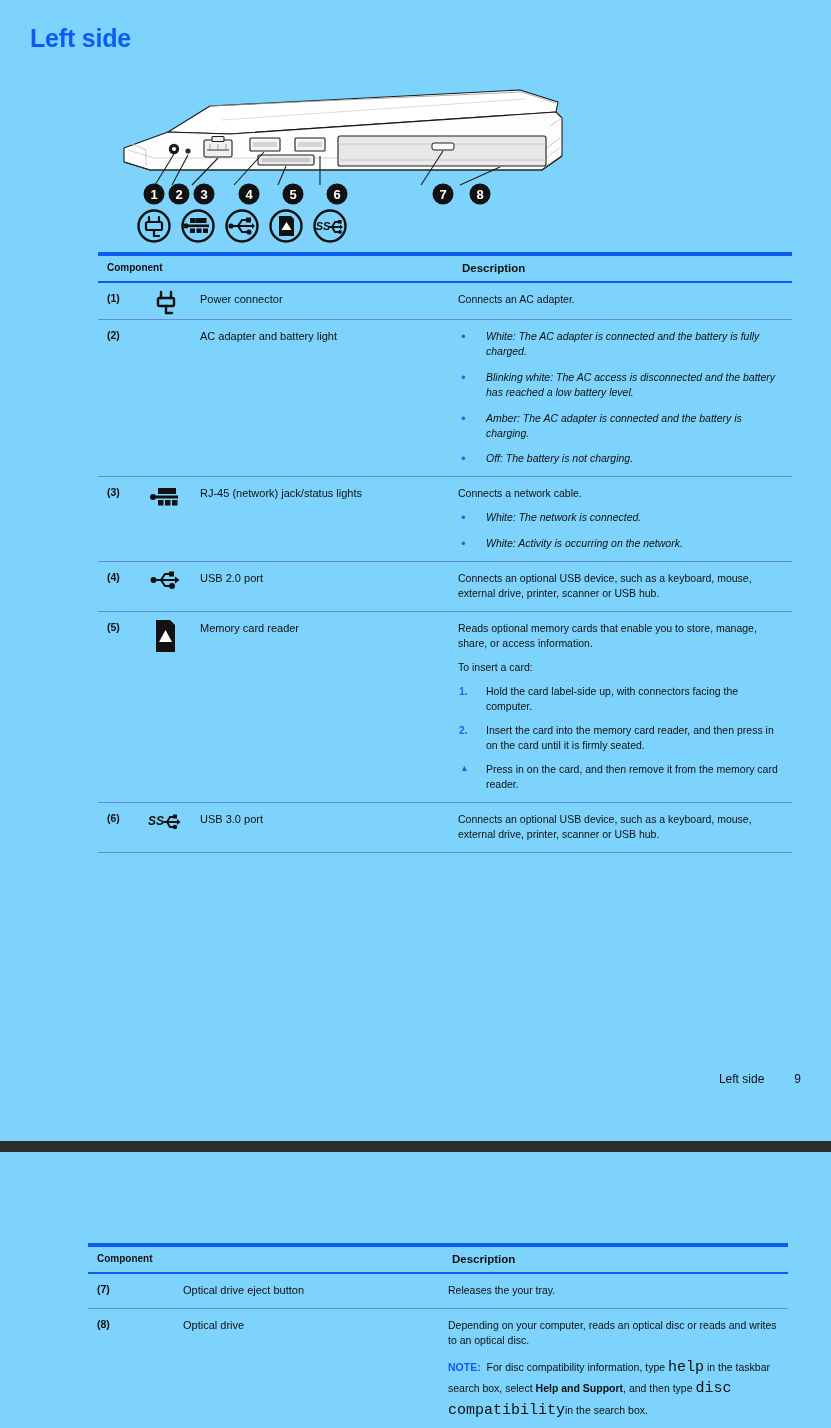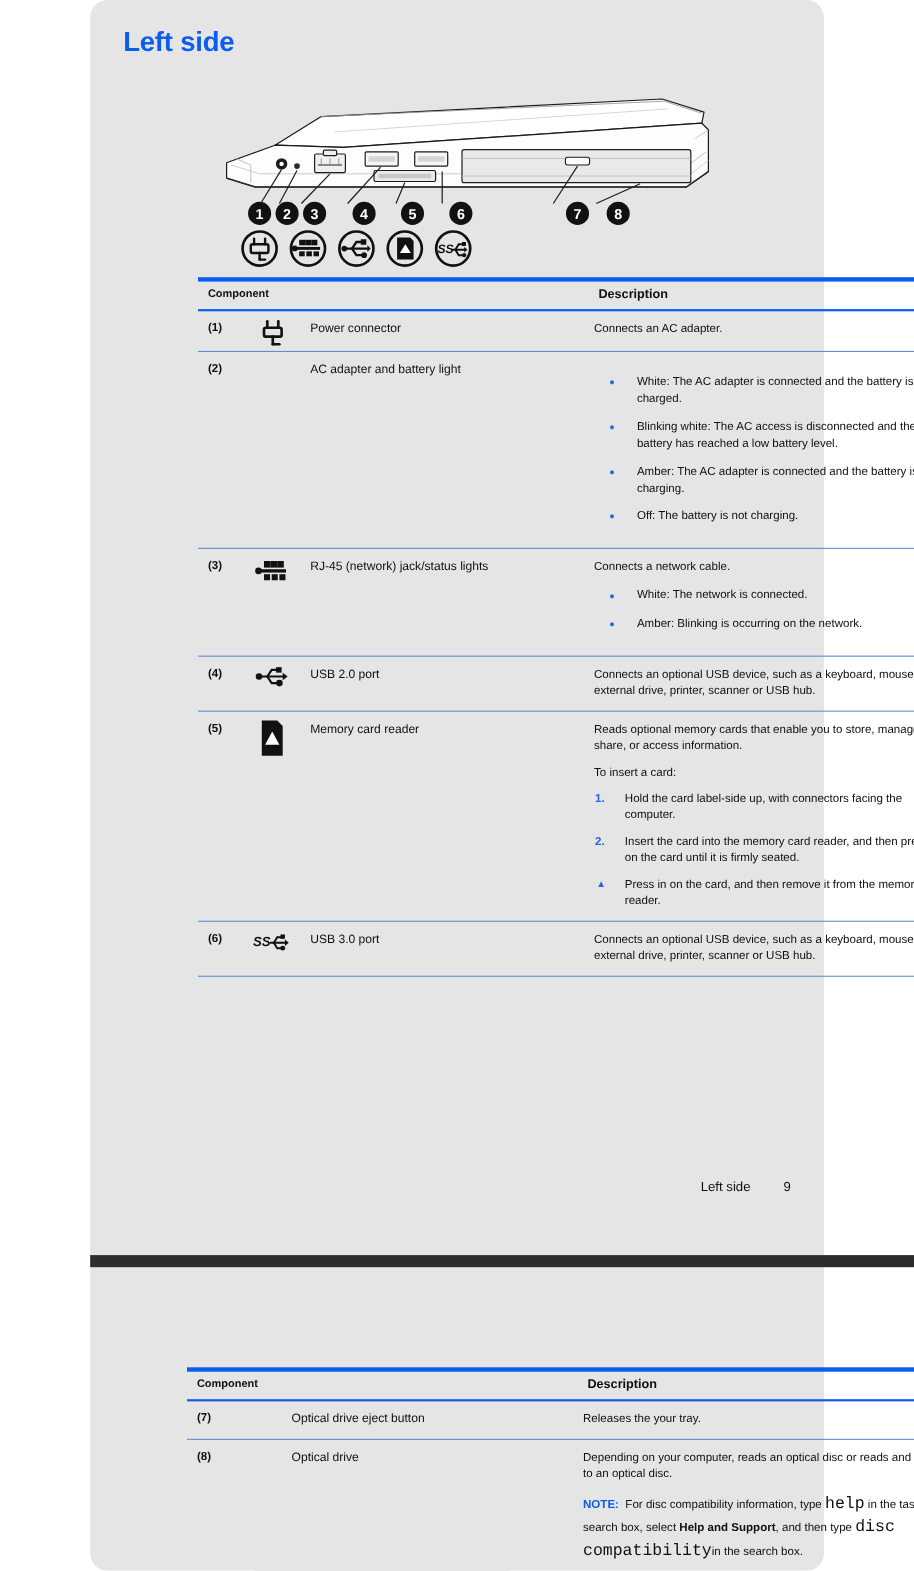--- a/index.html
+++ b/index.html
@@ -4,26 +4,25 @@
 <title>Left side</title>
 <style>
   * { box-sizing: border-box; }
   html, body {
     margin: 0; padding: 0;
     background: #ffffff;
     font-family: "Liberation Sans", sans-serif;
     color: #101010;
   }
   .page {
-    width: 667px;
+    width: 831px;
     min-height: 1428px;
     position: relative;
     margin: 0 auto;
-    background: #e5e5e5;
-    border-radius: 16px;
+    background: #7dd3fc;
   }
 
   
   .page-title {
     position: absolute;
     left: 30px;
     top: 24px;
     font-size: 25px;
     font-weight: bold;
     color: #0b5cf0;
@@ -125,22 +124,23 @@
   }
   .t2 .cell-num { width: 40px; flex: 0 0 40px; }
   .t2 .cell-name { padding-left: 55px; }
   .t2 .cell-desc { width: 340px; flex: 0 0 340px; }
 
   .desc-p { margin: 0 0 9px 0; }
   .desc-p:last-child { margin-bottom: 0; }
 
   ul.bullets {
     list-style: none;
-    margin: 11px;
+    margin: 0;
     padding: 0;
+    font-style: italic;
   }
   ul.bullets li {
     position: relative;
     padding-left: 28px;
     margin-bottom: 11px;
     line-height: 1.42;
   }
   ul.bullets li:last-child { margin-bottom: 0; }
   ul.bullets li::before {
     content: "\2022";
@@ -412,21 +412,21 @@
             <rect x="23" y="17" width="5.5" height="5.5"></rect>
             <circle cx="4" cy="14" r="3"></circle>
           </g>
         </svg>
       </div>
       <div class="cell-name">RJ-45 (network) jack/status lights</div>
       <div class="cell-desc">
         <p class="desc-p">Connects a network cable.</p>
         <ul class="bullets">
           <li>White: The network is connected.</li>
-          <li>Amber: Blinking is occurring on the network.</li>
+          <li>White: Activity is occurring on the network.</li>
         </ul>
       </div>
     </div>
     <div class="rule-row"></div>
 
     <div class="trow">
       <div class="cell-num">(4)</div>
       <div class="cell-icon">
         <svg class="icon-svg" width="34" height="24" viewBox="0 0 34 24" xmlns="http://www.w3.org/2000/svg">
           <g stroke="#111" stroke-width="2" fill="#111" stroke-linecap="round">

